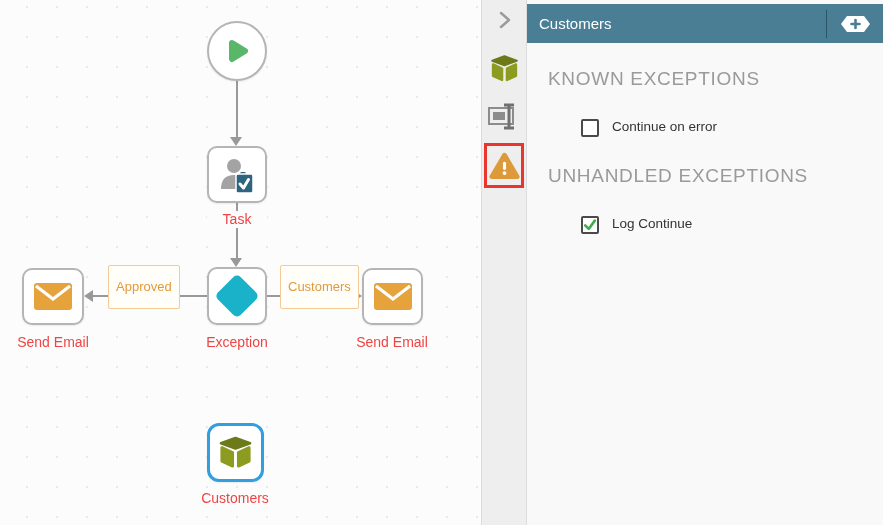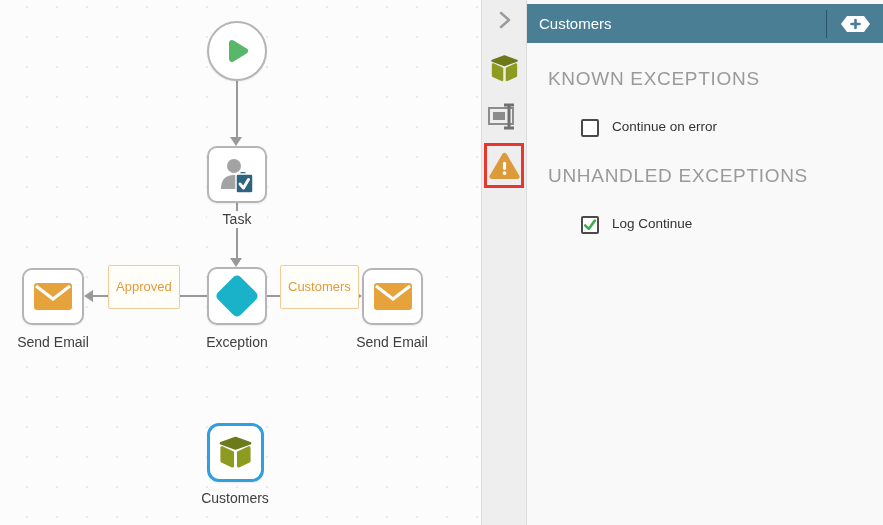--- a/index.html
+++ b/index.html
@@ -20,21 +20,21 @@
     box-shadow:0 1px 2px rgba(0,0,0,0.07);
   }
   .start-node { left:207px; top:21px; width:60px; height:60px; border-radius:50%; }
   .task-node { left:207px; top:146px; width:60px; height:57px; }
   .decision-node { left:207px; top:267px; width:60px; height:58px; }
   .email-left-node { left:22px; top:268px; width:62px; height:57px; }
   .email-right-node { left:362px; top:268px; width:61px; height:57px; }
   .customers-node { left:207px; top:423px; width:57px; height:59px; border:3px solid var(--selection-blue); border-radius:12px; }
   .diamond { width:32px; height:32px; background:var(--diamond-cyan); border-radius:5px; transform:rotate(45deg); }
   .node-label {
-    position:absolute; text-align:center; font-size:14px; color:#404040;
+    position:absolute; text-align:center; font-size:14px; color:#ef4444;
     background:#fcfcfc; line-height:17px;
   }
   .lbl-task { left:207px; top:211px; width:60px; }
   .lbl-decision { left:192px; top:334px; width:90px; }
   .lbl-email-left { left:3px; top:334px; width:100px; }
   .lbl-email-right { left:342px; top:334px; width:100px; }
   .lbl-customers { left:185px; top:490px; width:100px; }
 
   .vline { position:absolute; width:2px; background:var(--connector-gray); }
   .hline { position:absolute; height:2px; background:var(--connector-gray); }

